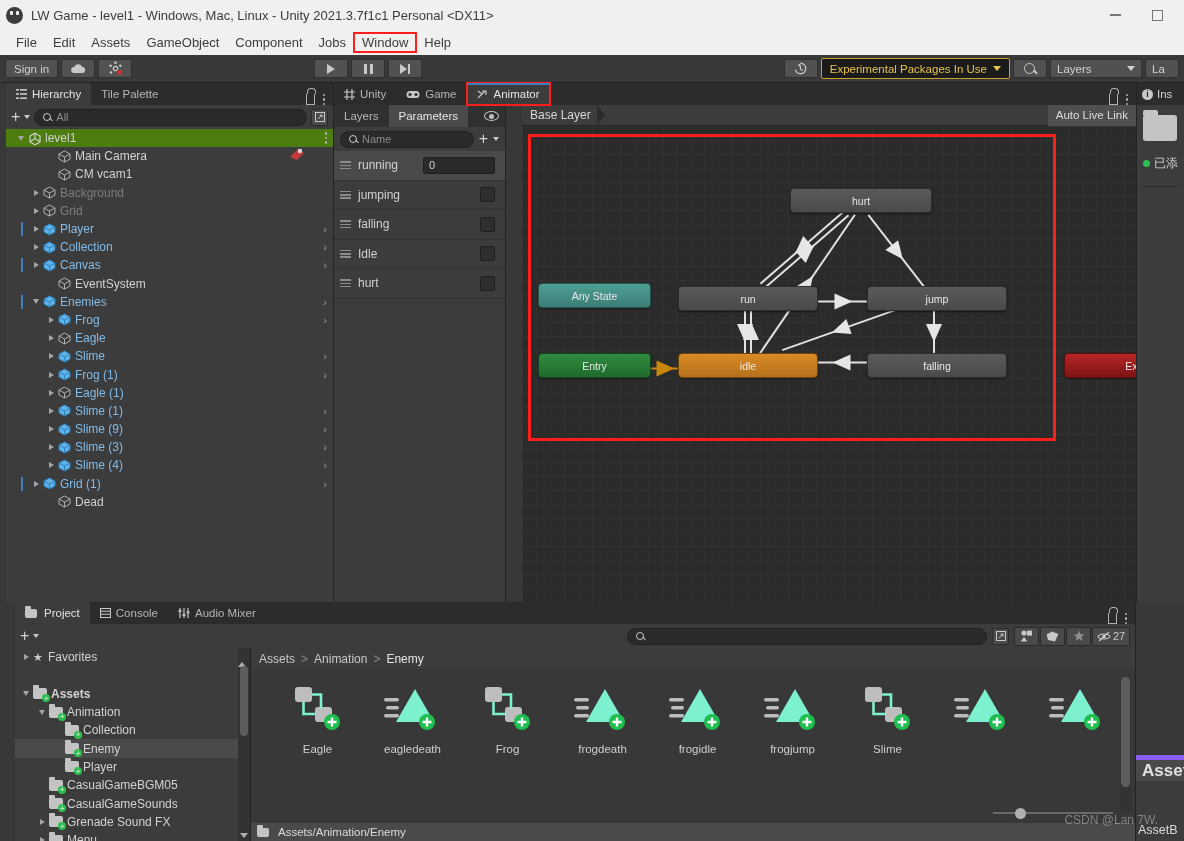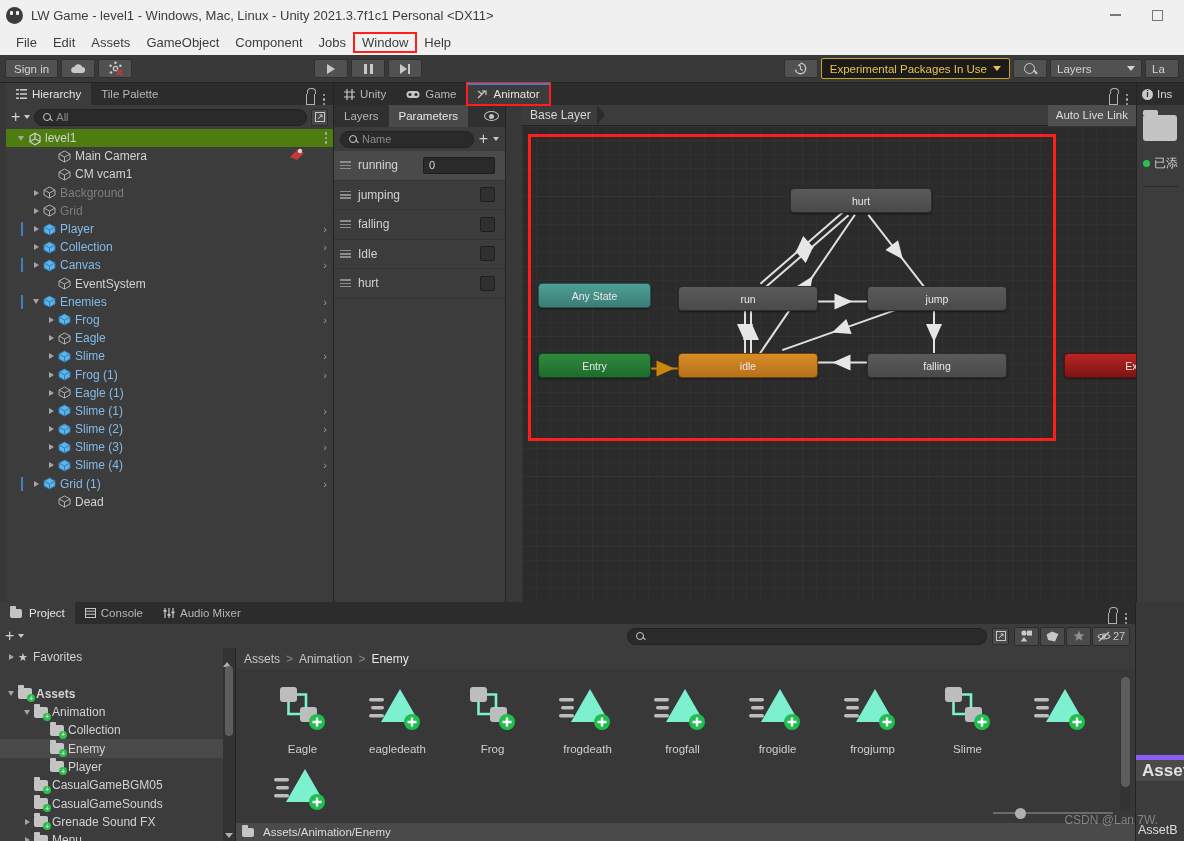--- a/index.html
+++ b/index.html
@@ -183,21 +183,21 @@
   .insp-tab .dot{ width:11px;height:11px;border-radius:50%;background:#c8c8c8;color:#2c2c2c;
                   font-size:9px;display:flex;align-items:center;justify-content:center;font-weight:bold;}
   .insp-body{ flex:1; background:#3c3c3c; padding:10px 6px;}
   .folder-big{ width:34px;height:26px;background:#c4c4c4;border-radius:2px 3px 3px 3px;position:relative;}
   .folder-big:before{content:"";position:absolute;top:-5px;left:0;width:15px;height:5px;background:#c4c4c4;border-radius:2px 2px 0 0;}
   .insp-row{ margin-top:14px;display:flex;align-items:center;gap:4px;font-size:12px;color:#d2d2d2;}
   .gdot{ width:7px;height:7px;border-radius:50%;background:#2fbf4f;flex:none;}
   .insp-sep{ height:1px;background:#2a2a2a;margin-top:14px;}
 
   
-  .bottom{ position:absolute; left:0; right:0; top:602px; bottom:0; display:flex; background:#383838;}
+  .bottom{ position:absolute; left:0; right:0; top:602px; bottom:0; display:flex; background:#383838;padding-left:15px;}
   .project{ flex:1; display:flex;flex-direction:column; border-right:1px solid #232323;}
   .proj-tabs{ height:22px;background:#2c2c2c;display:flex;align-items:flex-end;}
   .proj-toolbar{ height:24px;background:#3c3c3c;display:flex;align-items:center;gap:5px;padding:0 5px;}
   .pt-left{ display:flex;align-items:center;gap:4px;}
   .pt-search{ flex:1; display:flex;justify-content:flex-end;}
   .pt-search .search-field{ max-width:360px; }
   .pt-icons{ display:flex;gap:1px;}
   .pt-ic{ width:25px;height:19px;background:#4a4a4a;border:1px solid #2b2b2b;border-radius:2px;
           display:flex;align-items:center;justify-content:center;color:#c8c8c8;font-size:11px;}
   .pt-ic.wide{ width:38px; gap:2px;}
@@ -602,21 +602,21 @@
             <span style="width:38px;flex:none"></span>
             <span class="tw">
               <i class="arrow-r"></i>
             </span>
             <span class="cube">
               <svg width="13" height="13" viewBox="0 0 13 13">
                 <path d="M6.5 1 L12 4 L12 9 L6.5 12 L1 9 L1 4 z" fill="#5fb3e8" stroke="#2d7fb8" stroke-width="1"></path>
                 <path d="M1 4 L6.5 7 L12 4 M6.5 7 L6.5 12" fill="none" stroke="#2d7fb8" stroke-width="1"></path>
               </svg>
             </span>
-            <span class="tlabel blue">Slime (2)</span>
+            <span class="tlabel blue">Slime (9)</span>
             <span class="chev">›</span>
           </div>
           <div class="trow">
             <span style="width:38px;flex:none"></span>
             <span class="tw">
               <i class="arrow-r"></i>
             </span>
             <span class="cube">
               <svg width="13" height="13" viewBox="0 0 13 13">
                 <path d="M6.5 1 L12 4 L12 9 L6.5 12 L1 9 L1 4 z" fill="#5fb3e8" stroke="#2d7fb8" stroke-width="1"></path>
@@ -1116,33 +1116,20 @@
                   <span class="aicon"><svg width="58" height="52" viewBox="0 0 58 52">
                       <g fill="#bdbdbd">
                         <rect x="2" y="17" width="15" height="3.4" rx="1.7"></rect>
                         <rect x="4" y="25" width="13" height="3.4" rx="1.7"></rect>
                         <rect x="2" y="33" width="15" height="3.4" rx="1.7"></rect>
                       </g>
                       <path d="M33 8 L52 41 L14 41 z" fill="#7df0cf"></path>
                       <circle cx="45" cy="41" r="8" fill="#1fbf4f"></circle>
                       <path d="M45 36.5v9M40.5 41h9" stroke="#fff" stroke-width="2.4"></path>
                     </svg></span>
-                  <span class="aname">frogfall</span>
-                </div>
-                <div class="acell">
-                  <span class="aicon"><svg width="58" height="52" viewBox="0 0 58 52">
-                      <g fill="#bdbdbd">
-                        <rect x="2" y="17" width="15" height="3.4" rx="1.7"></rect>
-                        <rect x="4" y="25" width="13" height="3.4" rx="1.7"></rect>
-                        <rect x="2" y="33" width="15" height="3.4" rx="1.7"></rect>
-                      </g>
-                      <path d="M33 8 L52 41 L14 41 z" fill="#7df0cf"></path>
-                      <circle cx="45" cy="41" r="8" fill="#1fbf4f"></circle>
-                      <path d="M45 36.5v9M40.5 41h9" stroke="#fff" stroke-width="2.4"></path>
-                    </svg></span>
                   <span class="aname">frogidle</span>
                 </div>
                 <div class="acell">
                   <span class="aicon"><svg width="58" height="52" viewBox="0 0 58 52">
                       <g fill="#bdbdbd">
                         <rect x="2" y="17" width="15" height="3.4" rx="1.7"></rect>
                         <rect x="4" y="25" width="13" height="3.4" rx="1.7"></rect>
                         <rect x="2" y="33" width="15" height="3.4" rx="1.7"></rect>
                       </g>
                       <path d="M33 8 L52 41 L14 41 z" fill="#7df0cf"></path>

